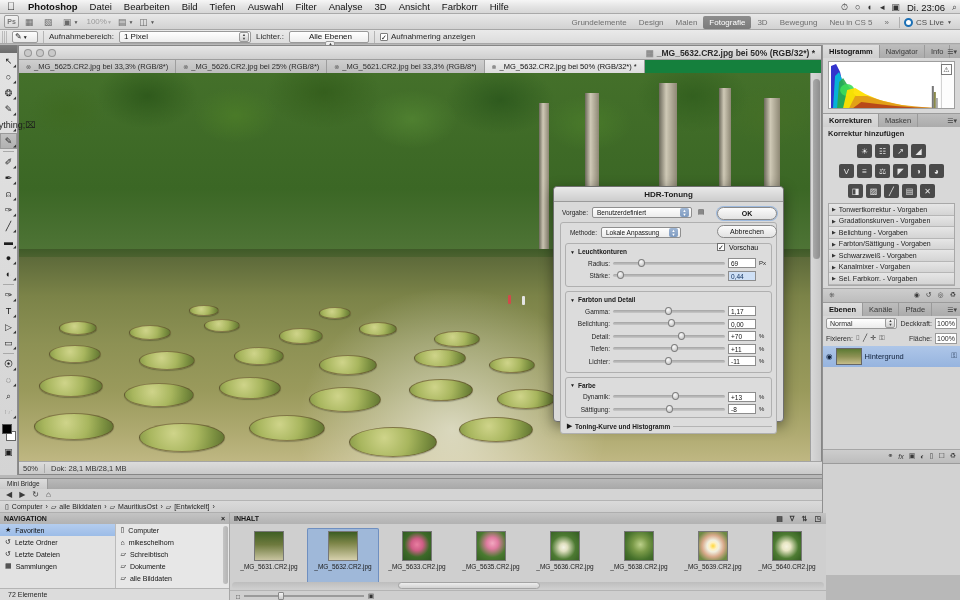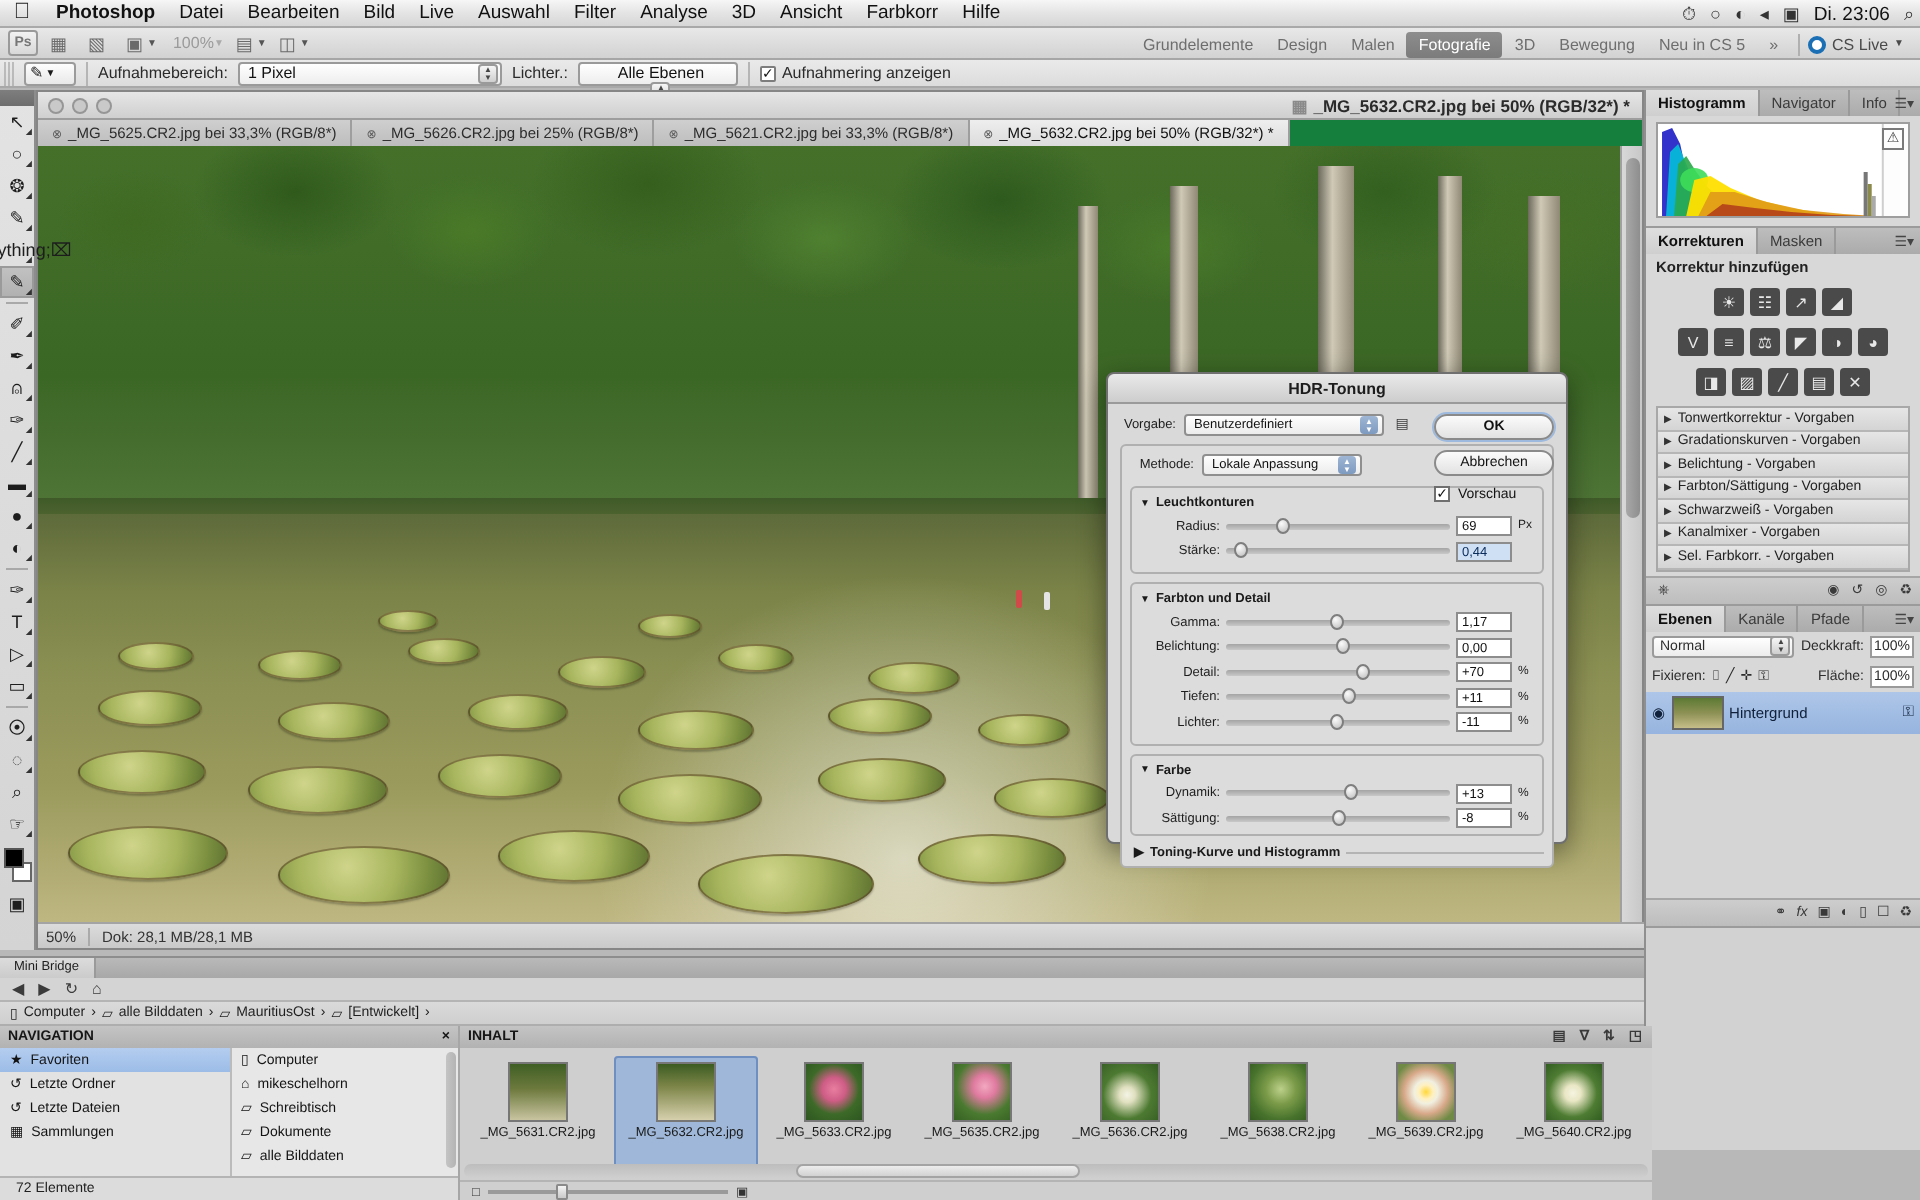--- a/index.html
+++ b/index.html
@@ -343,21 +343,21 @@
 <body>
 
 <div id="app">
 
   <div class="macbar">
     <div class="apple-logo"></div>
     <div class="mi bold">Photoshop</div>
     <div class="mi">Datei</div>
     <div class="mi">Bearbeiten</div>
     <div class="mi">Bild</div>
-    <div class="mi">Live</div>
+    <div class="mi">Tiefen</div>
     <div class="mi">Auswahl</div>
     <div class="mi">Filter</div>
     <div class="mi">Analyse</div>
     <div class="mi">3D</div>
     <div class="mi">Ansicht</div>
     <div class="mi">Farbkorr</div>
     <div class="mi">Hilfe</div>
     <div class="macbar-right">
       <span class="sysicon">⏱</span>
       <span class="sysicon">○</span>

